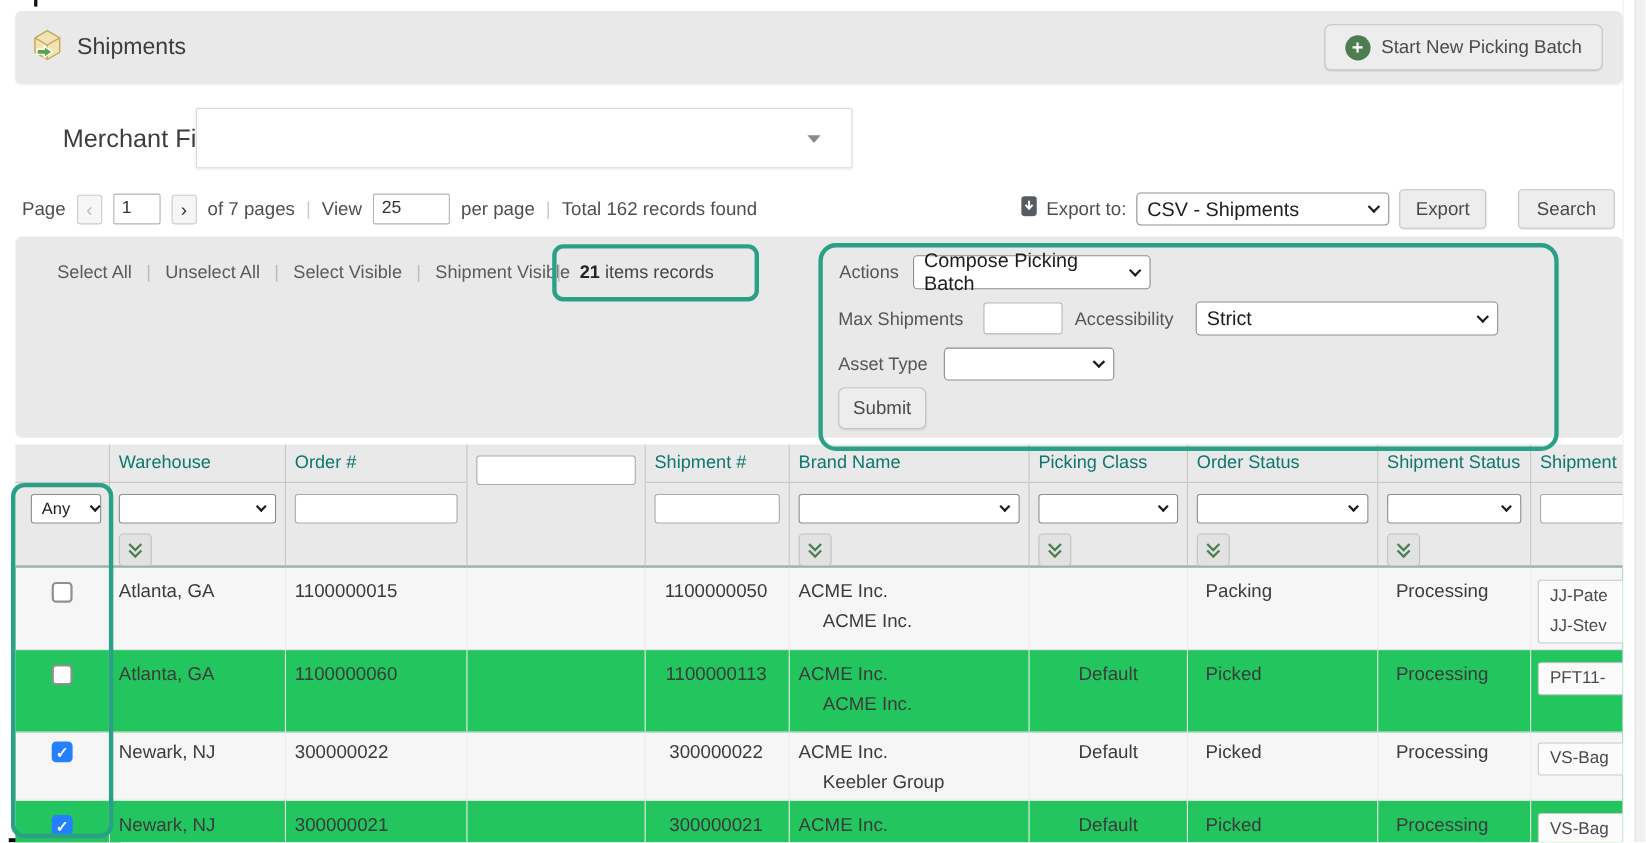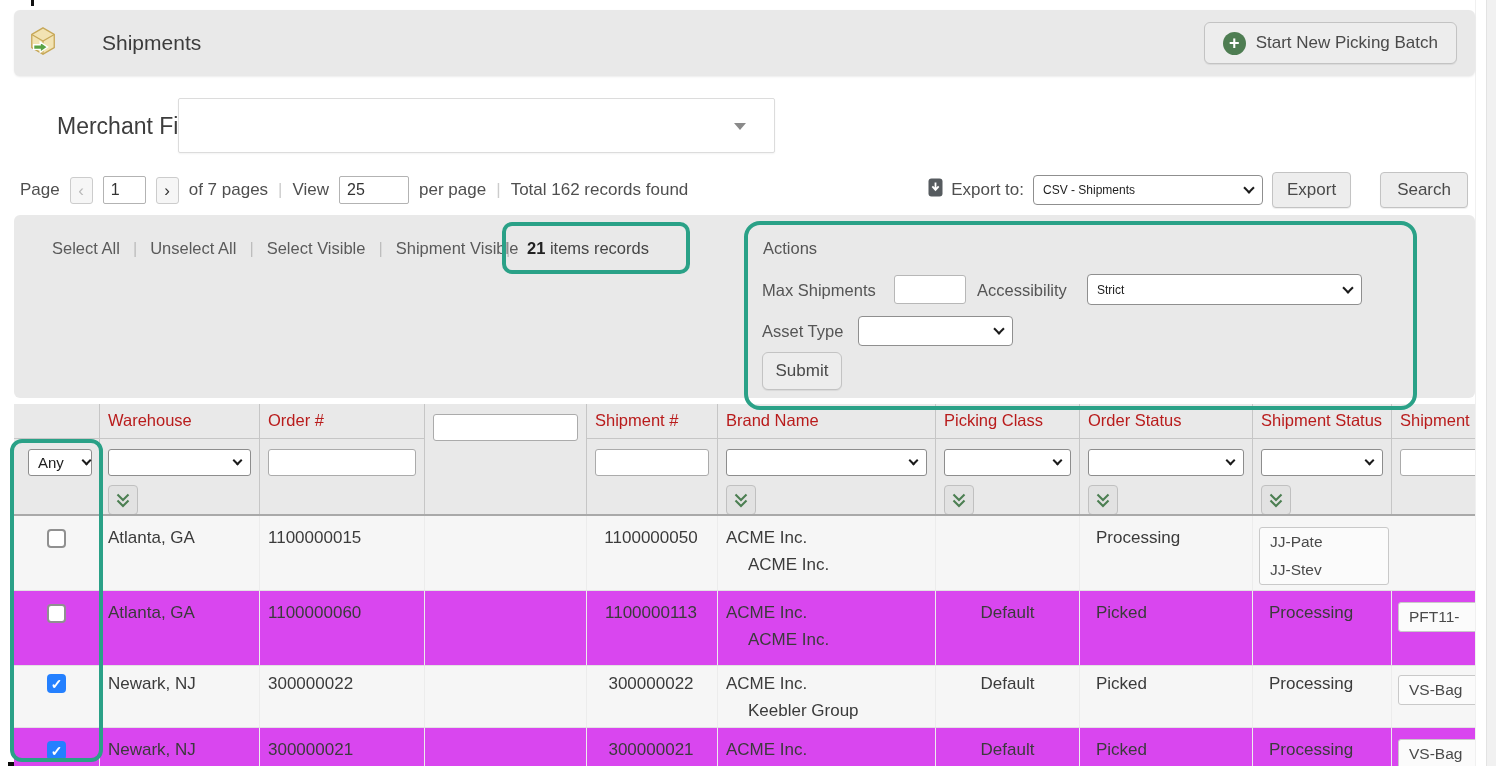--- a/index.html
+++ b/index.html
@@ -9,21 +9,21 @@
     background:#fff; font-family:"Liberation Sans", sans-serif; color:#444;
   }
   
   .top-tick{position:absolute;left:31px;top:0;width:3px;height:6px;background:#111;}
   .bottom-bar{position:absolute;left:8px;top:762px;width:102px;height:4px;background:#0a0a0a;}
   .scroll-strip{position:absolute;left:1486px;top:0;width:10px;height:766px;background:#f1f1f1;border-left:1px solid #e3e3e3;}
   .content-edge{position:absolute;left:1475px;top:0;width:1px;height:766px;background:#f0f0f0;}
 
   
   .header-bar{position:absolute;left:14px;top:10px;width:1461px;height:66px;background:#e9e9e9;
-    border-radius:6px;display:flex;align-items:center;padding:0 14px;box-shadow:0 1px 2px rgba(0,0,0,.08);gap:32px;}
+    border-radius:6px;display:flex;align-items:center;padding:0 14px;box-shadow:0 1px 2px rgba(0,0,0,.08);}
   .header-title{font-size:21px;color:#3c3c3c;margin-left:12px;}
   .spacer{flex:1;}
   .btn{background:#ededed;border:1px solid #c3c3c3;border-radius:6px;color:#4a4a4a;
     display:inline-flex;align-items:center;justify-content:center;box-shadow:0 1px 1px rgba(0,0,0,.07);cursor:default;}
   .start-batch{height:42px;padding:0 18px;font-size:17px;gap:10px;margin-right:4px;}
   .plus-circle{width:23px;height:23px;border-radius:50%;background:#4e7d52;color:#fff;display:inline-flex;
     align-items:center;justify-content:center;font-size:18px;font-weight:bold;line-height:1;}
 
   
   .merchant-label{position:absolute;left:20px;top:113px;font-size:23px;color:#3d3d3d;margin-left:37px;}
@@ -36,21 +36,21 @@
   .pag-row{position:absolute;left:20px;top:172px;height:36px;display:flex;align-items:center;gap:10px;font-size:17px;color:#4f4f4f;}
   .pg-btn{width:23px;height:27px;background:#f6f6f6;border:1px solid #ccc;border-radius:3px;
     display:inline-flex;align-items:center;justify-content:center;font-size:17px;line-height:1;}
   .pg-prev{color:#b9b9b9;} .pg-next{color:#333;}
   .pag-input{background:#fff;border:1px solid #b3b3b3;border-radius:2px;height:28px;font-size:16px;
     padding:0 7px;color:#333;font-family:inherit;}
   .w-page{width:43px;} .w-view{width:70px;}
   .vsep{color:#ccc;}
   .export-row{position:absolute;right:28px;top:172px;height:36px;display:flex;align-items:center;gap:9px;font-size:17px;color:#4f4f4f;}
   .sel{background:#fff;border:1px solid #8f8f8f;border-radius:4px;display:flex;align-items:center;
-    justify-content:space-between;padding:0 9px;font-size:12px;color:#1c1c1c;}
+    justify-content:space-between;padding:0 9px;font-size:18px;color:#1c1c1c;}
   .chev{width:8px;height:8px;border-right:2px solid #1b1b1b;border-bottom:2px solid #1b1b1b;
     transform:rotate(45deg);margin-top:-4px;flex:none;margin-left:8px;}
   .export-select{width:230px;height:30px;}
   .export-btn{height:36px;padding:0 14px;font-size:17px;border-radius:4px;}
   .search-btn{height:36px;padding:0 16px;font-size:17px;border-radius:4px;margin-left:20px;}
   .file-icon{margin-right:-1px;}
 
   
   .toolbar{position:absolute;left:14px;top:215px;width:1461px;height:183px;background:#e9e9e9;border-radius:6px;}
   .sel-links{position:absolute;left:38px;top:24px;display:flex;align-items:center;gap:13px;font-size:16.5px;color:#5a5a5a;}
@@ -63,29 +63,29 @@
   .ap-sel{position:absolute;}
   .ap-input{position:absolute;background:#fff;border:1px solid #b7b7b7;border-radius:3px;font:inherit;padding:0 6px;}
   .submit-btn{position:absolute;left:748px;top:137px;width:80px;height:38px;font-size:17px;border-radius:6px;}
 
   
   .grid{display:grid;grid-template-columns:86px 160px 165px 162px 131px 218px 144px 173px 139px 283px;}
   .thead{position:absolute;left:14px;top:404px;width:1461px;height:112px;background:#e9e9e9;
     border-bottom:2px solid #a9a9a9;overflow:hidden;}
   .hcol{border-right:1px solid #c6c6c6;display:flex;flex-direction:column;height:112px;}
   .hcol:last-child{border-right:none;}
-  .hlabel{height:35px;border-bottom:1px solid #c6c6c6;padding:7px 6px 0 8px;font-size:16.5px;color:#b91c1c;white-space:nowrap;overflow:hidden;}
+  .hlabel{height:35px;border-bottom:1px solid #c6c6c6;padding:7px 6px 0 8px;font-size:16.5px;color:#0f766e;white-space:nowrap;overflow:hidden;}
   .fwrap{padding:10px 8px 0 8px;}
   .fsel{height:27px;border-radius:3px;border-color:#8d8d8d;font-size:15px;gap:11px;}
   .fsel .chev{width:7px;height:7px;}
   .finput{width:100%;height:27px;background:#fff;border:1px solid #ababab;border-radius:3px;font:inherit;font-size:15px;padding:0 6px;}
   .any-sel{width:64px;margin-left:6px;}
   .dblchk{margin:9px 0 0 8px;width:30px;height:30px;background:#e2e2e2;border:1px solid #c0c0c0;border-radius:4px;
     display:flex;align-items:center;justify-content:center;}
-  .tbody{position:absolute;left:14px;top:516px;width:1461px;height:250px;overflow:hidden;background:#d946ef;}
+  .tbody{position:absolute;left:14px;top:516px;width:1461px;height:250px;overflow:hidden;background:#22c55e;}
   .trow{border-bottom:1px solid #e2e2e2;}
   .trow.stripe{background:#f6f6f6;}
   .r0{height:75px;} .r1{height:75px;} .r2{height:62px;} .r3{height:95px;}
   .bcell{border-right:1px solid #ececec;padding:12px 8px 0 8px;font-size:17px;color:#3b3b3b;overflow:hidden;}
   .r2 .bcell{padding-top:8px;}
   .bcell:last-child{border-right:none;}
   .c-check{display:flex;justify-content:center;align-items:flex-start;padding-top:13px;}
   .c-num-r{text-align:center;padding-right:10px;}
   .c-center{text-align:center;}
   .c-pad16{padding-left:16px;}
@@ -176,20 +176,24 @@
       <span class="link">Select Visible</span>
       <span class="lsep">|</span>
       <span class="link">Shipment Visible</span>
     </div>
     <span class="count-sep">|</span>
     <div class="count-wrap">
       <span class="count-num">21</span><span> items records</span>
     </div>
 
     <span class="ap-label" style="left:749px;top:24px;">Actions</span>
+    <div class="sel ap-sel" style="left:816px;top:17px;width:216px;height:31px;">
+      <span>Compose Picking Batch</span>
+      <span class="chev"></span>
+    </div>
 
     <span class="ap-label" style="left:748px;top:66px;">Max Shipments</span>
     <input class="ap-input" style="left: 880px; top: 60px; width: 72px; height: 29px;" value="">
     <span class="ap-label" style="left:963px;top:66px;">Accessibility</span>
     <div class="sel ap-sel" style="left:1073px;top:59px;width:275px;height:31px;">
       <span>Strict</span>
       <span class="chev"></span>
     </div>
 
     <span class="ap-label" style="left:748px;top:107px;">Asset Type</span>
@@ -306,20 +310,21 @@
         </div>
       <div class="bcell">Atlanta, GA</div>
       <div class="bcell">1100000015</div>
       <div class="bcell"></div>
       <div class="bcell c-num-r">1100000050</div>
       <div class="bcell">
         <div>ACME Inc.</div>
           <div class="brand2">ACME Inc.</div>
       </div>
       <div class="bcell c-center"></div>
+      <div class="bcell c-pad16">Packing</div>
       <div class="bcell c-pad16">Processing</div>
       <div class="bcell c-items">
         <span class="tagbox"><div class="tagline">JJ-Pate</div><div class="tagline">JJ-Stev</div></span>
       </div>
     </div>
 
     <div class="trow grid r1">
       <div class="bcell c-check">
           <span class="cb"></span>
         </div>

